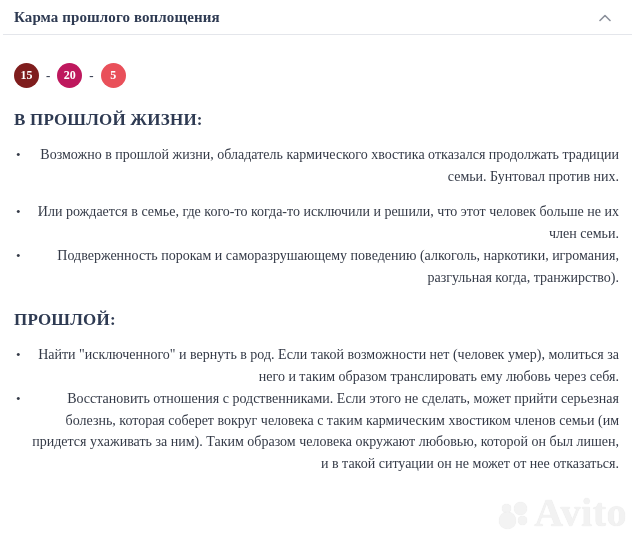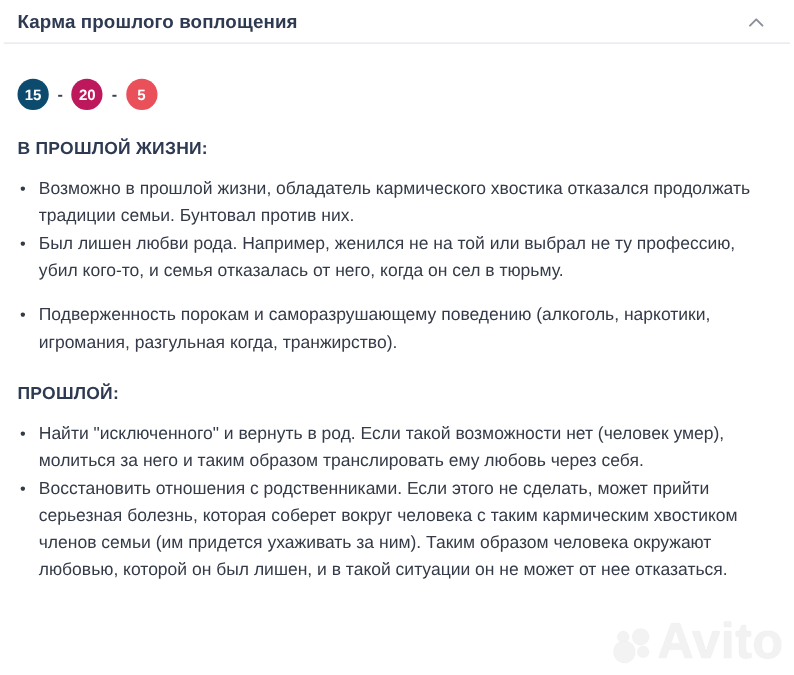--- a/index.html
+++ b/index.html
@@ -7,20 +7,21 @@
   body {
     font-family: "Liberation Sans", "DejaVu Sans", sans-serif;
     color: #343a47;
   }
   .page {
     position: relative;
     width: 635px;
     height: 540px;
     background: #ffffff;
     overflow: hidden;
+    font-family: Liberation Serif, serif;
   }
   .accordion-header {
     display: flex;
     align-items: center;
     justify-content: space-between;
     padding: 9px 22px 8px 14px;
     cursor: pointer;
   }
   .panel-title {
     font-size: 15px;
@@ -61,28 +62,29 @@
     font-weight: 700;
   }
   .dash {
     color: #3a4154;
     font-size: 13px;
     font-weight: 600;
     line-height: 1;
   }
   .section-heading {
     margin-top: 22px;
-    font-size: 14px;
+    font-size: 17px;
     font-weight: 700;
     color: #2e3a52;
     letter-spacing: 0.2px;
   }
   .bullet-list {
     list-style: none;
     margin-top: 14px;
+    text-align: right;
   }
   .bullet-list li {
     position: relative;
     padding-left: 17px;
     font-size: 14px;
     line-height: 21.5px;
     color: #343a47;
     margin-bottom: 1px;
   }
   .bullet-list li::before {
@@ -138,37 +140,37 @@
         <path d="M1 6.5 L6 1.5 L11 6.5" stroke="#8b909b" stroke-width="1.6" fill="none" stroke-linecap="round" stroke-linejoin="round"></path>
       </svg>
     </span>
   </div>
 
   <hr class="divider">
 
   <div class="content">
 
     <div class="badges">
-      <span class="badge" style="background-color: #0c4a6e;">15</span>
+      <span class="badge" style="background-color: #7f1d1d;">15</span>
       <span class="dash">-</span>
       <span class="badge" style="background-color: #be185d;">20</span>
       <span class="dash">-</span>
       <span class="badge" style="background-color: rgb(233, 80, 90);">5</span>
     </div>
 
     <div class="section">
       <div class="section-heading">В ПРОШЛОЙ ЖИЗНИ:</div>
       <ul class="bullet-list">
         <li>Возможно в прошлой жизни, обладатель кармического хвостика отказался продолжать традиции семьи. Бунтовал против них.</li>
-        <li>Был лишен любви рода. Например, женился не на той или выбрал не ту профессию, убил кого-то, и семья отказалась от него, когда он сел в тюрьму.</li>
       </ul>
     </div>
 
     <div class="section">
       <ul class="bullet-list">
+        <li>Или рождается в семье, где кого-то когда-то исключили и решили, что этот человек больше не их член семьи.</li>
         <li>Подверженность порокам и саморазрушающему поведению (алкоголь, наркотики, игромания, разгульная когда, транжирство).</li>
       </ul>
     </div>
 
     <div class="section">
       <div class="section-heading">ПРОШЛОЙ:</div>
       <ul class="bullet-list">
         <li>Найти "исключенного" и вернуть в род. Если такой возможности нет (человек умер), молиться за него и таким образом транслировать ему любовь через себя.</li>
         <li>Восстановить отношения с родственниками. Если этого не сделать, может прийти серьезная болезнь, которая соберет вокруг человека с таким кармическим хвостиком членов семьи (им придется ухаживать за ним). Таким образом человека окружают любовью, которой он был лишен, и в такой ситуации он не может от нее отказаться.</li>
 

